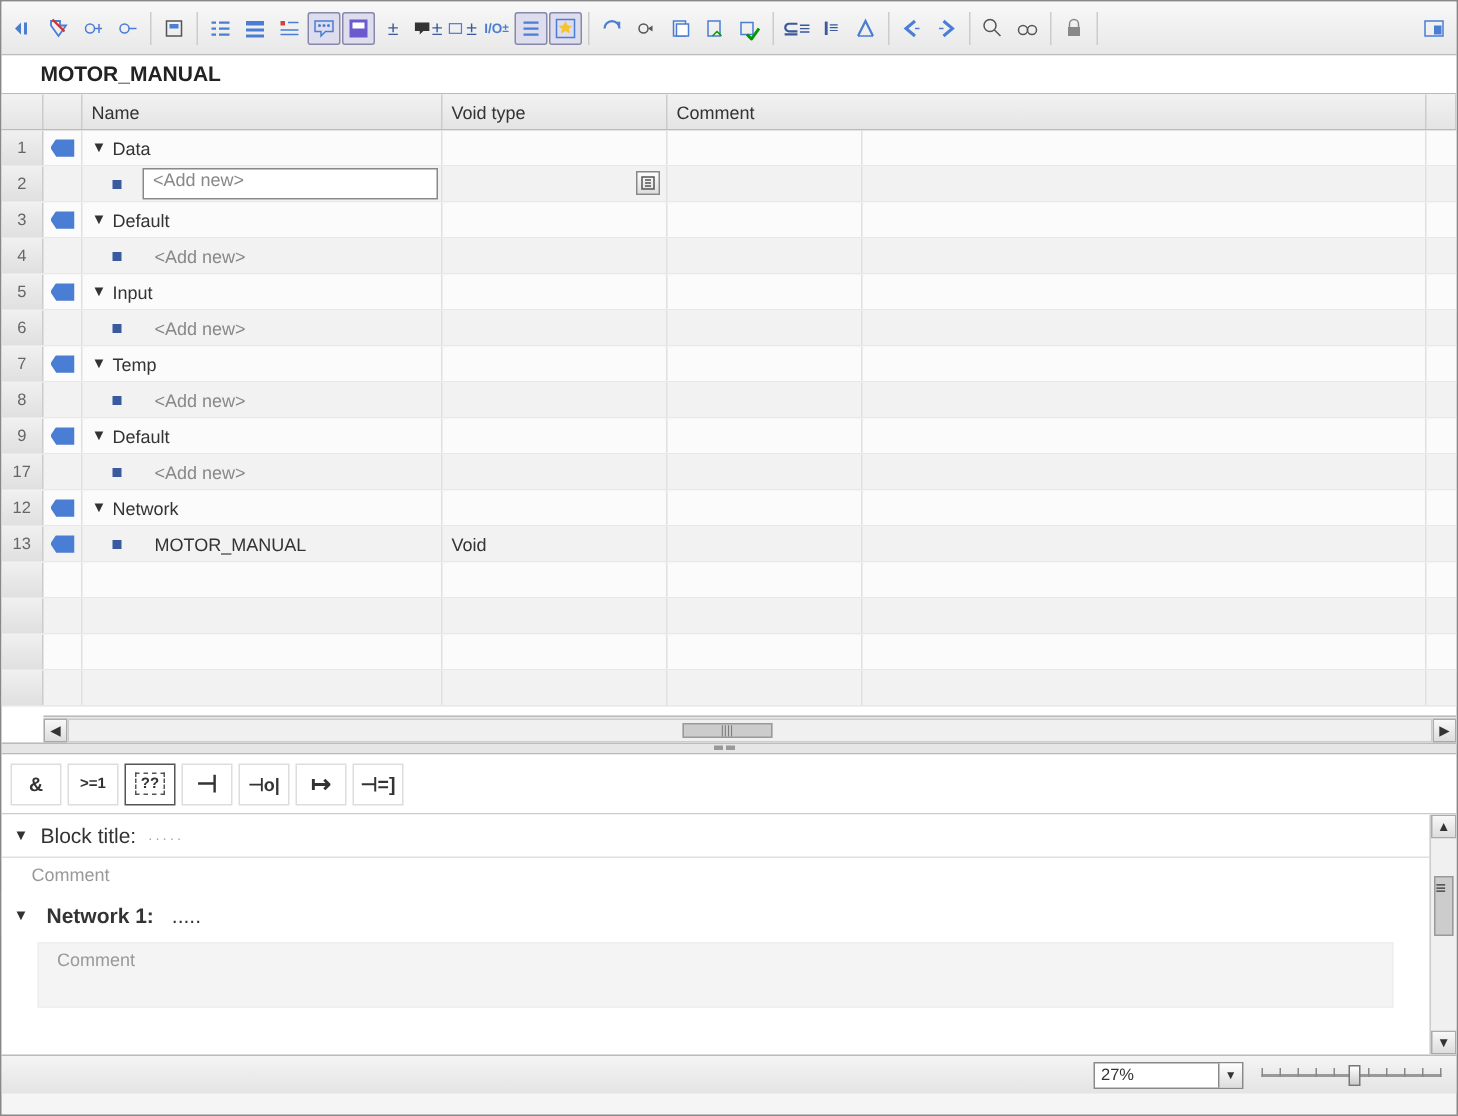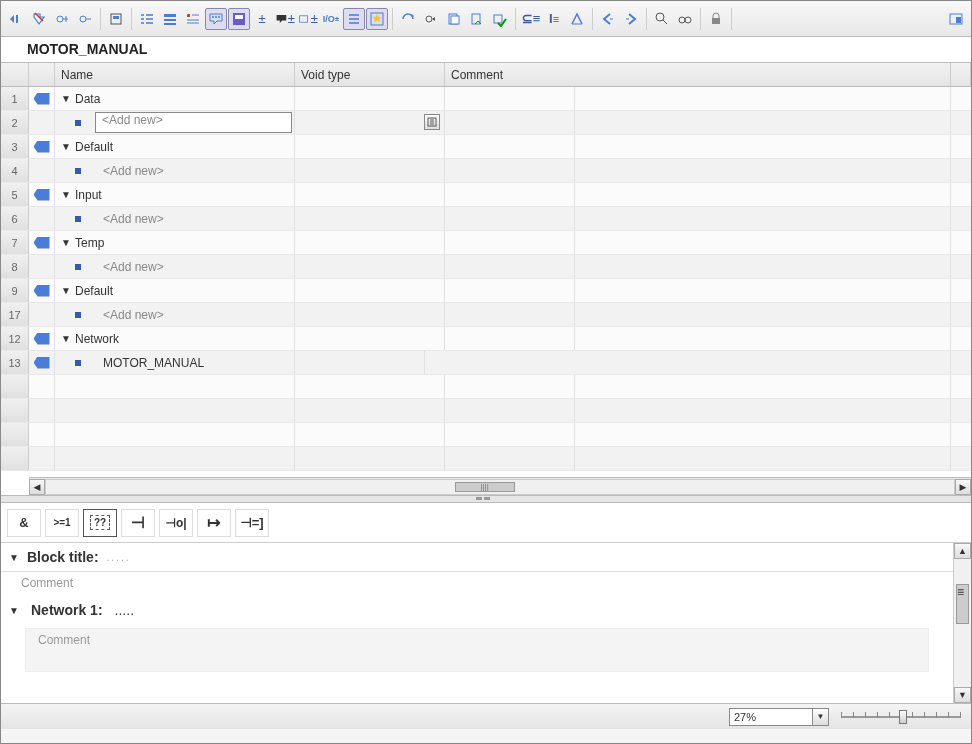--- a/index.html
+++ b/index.html
@@ -154,21 +154,21 @@
   height: 160px; background:#fff; overflow:auto;
   display:flex;
 }
 .editor-main { flex:1; }
 .block-header {
   display:flex; align-items:center; gap:8px;
   padding:6px 8px;
   border-bottom:1px solid #e0e0e0;
   font-size:14px;
 }
-.block-header .lbl { font-weight:bold; }
+.block-header .lbl { font-weight:normal; }
 .block-header .dots { color:#aaa; letter-spacing:2px; font-size:10px;}
 .comment-line { color:#999; padding:4px 20px; font-size:12px;}
 .network-header {
   display:flex; align-items:center; gap:12px;
   padding:8px 8px 6px 8px; font-size:14px;
   background:#fff;
 }
 .network-header .lbl{font-weight:bold;}
 .network-body { margin:4px 24px; background:#f4f4f4; height:44px; border:1px solid #eee; padding:4px 12px; color:#999;}
 .vscroll-rail {
@@ -546,20 +546,23 @@
 
     <div class="grow even">
       <div class="gc-rownum">13</div>
       <div class="gc-icon">
           <span class="tag-icon"></span>
         </div>
       <div class="gc-name" style="padding-left:20px;">
           <span class="bullet"></span>
           <span style="margin-left:18px;">MOTOR_MANUAL</span>
         </div>
+      <div class="gc-type">
+          <span>Void</span>
+        </div>
       <div class="gc-default"></div>
         <div class="gc-comment"></div>
         <div class="gc-last"></div>
     </div>
 
     <div class="grow odd">
         <div class="gc-rownum"></div>
         <div class="gc-icon"></div>
         <div class="gc-name"></div>
         <div class="gc-type"></div>

